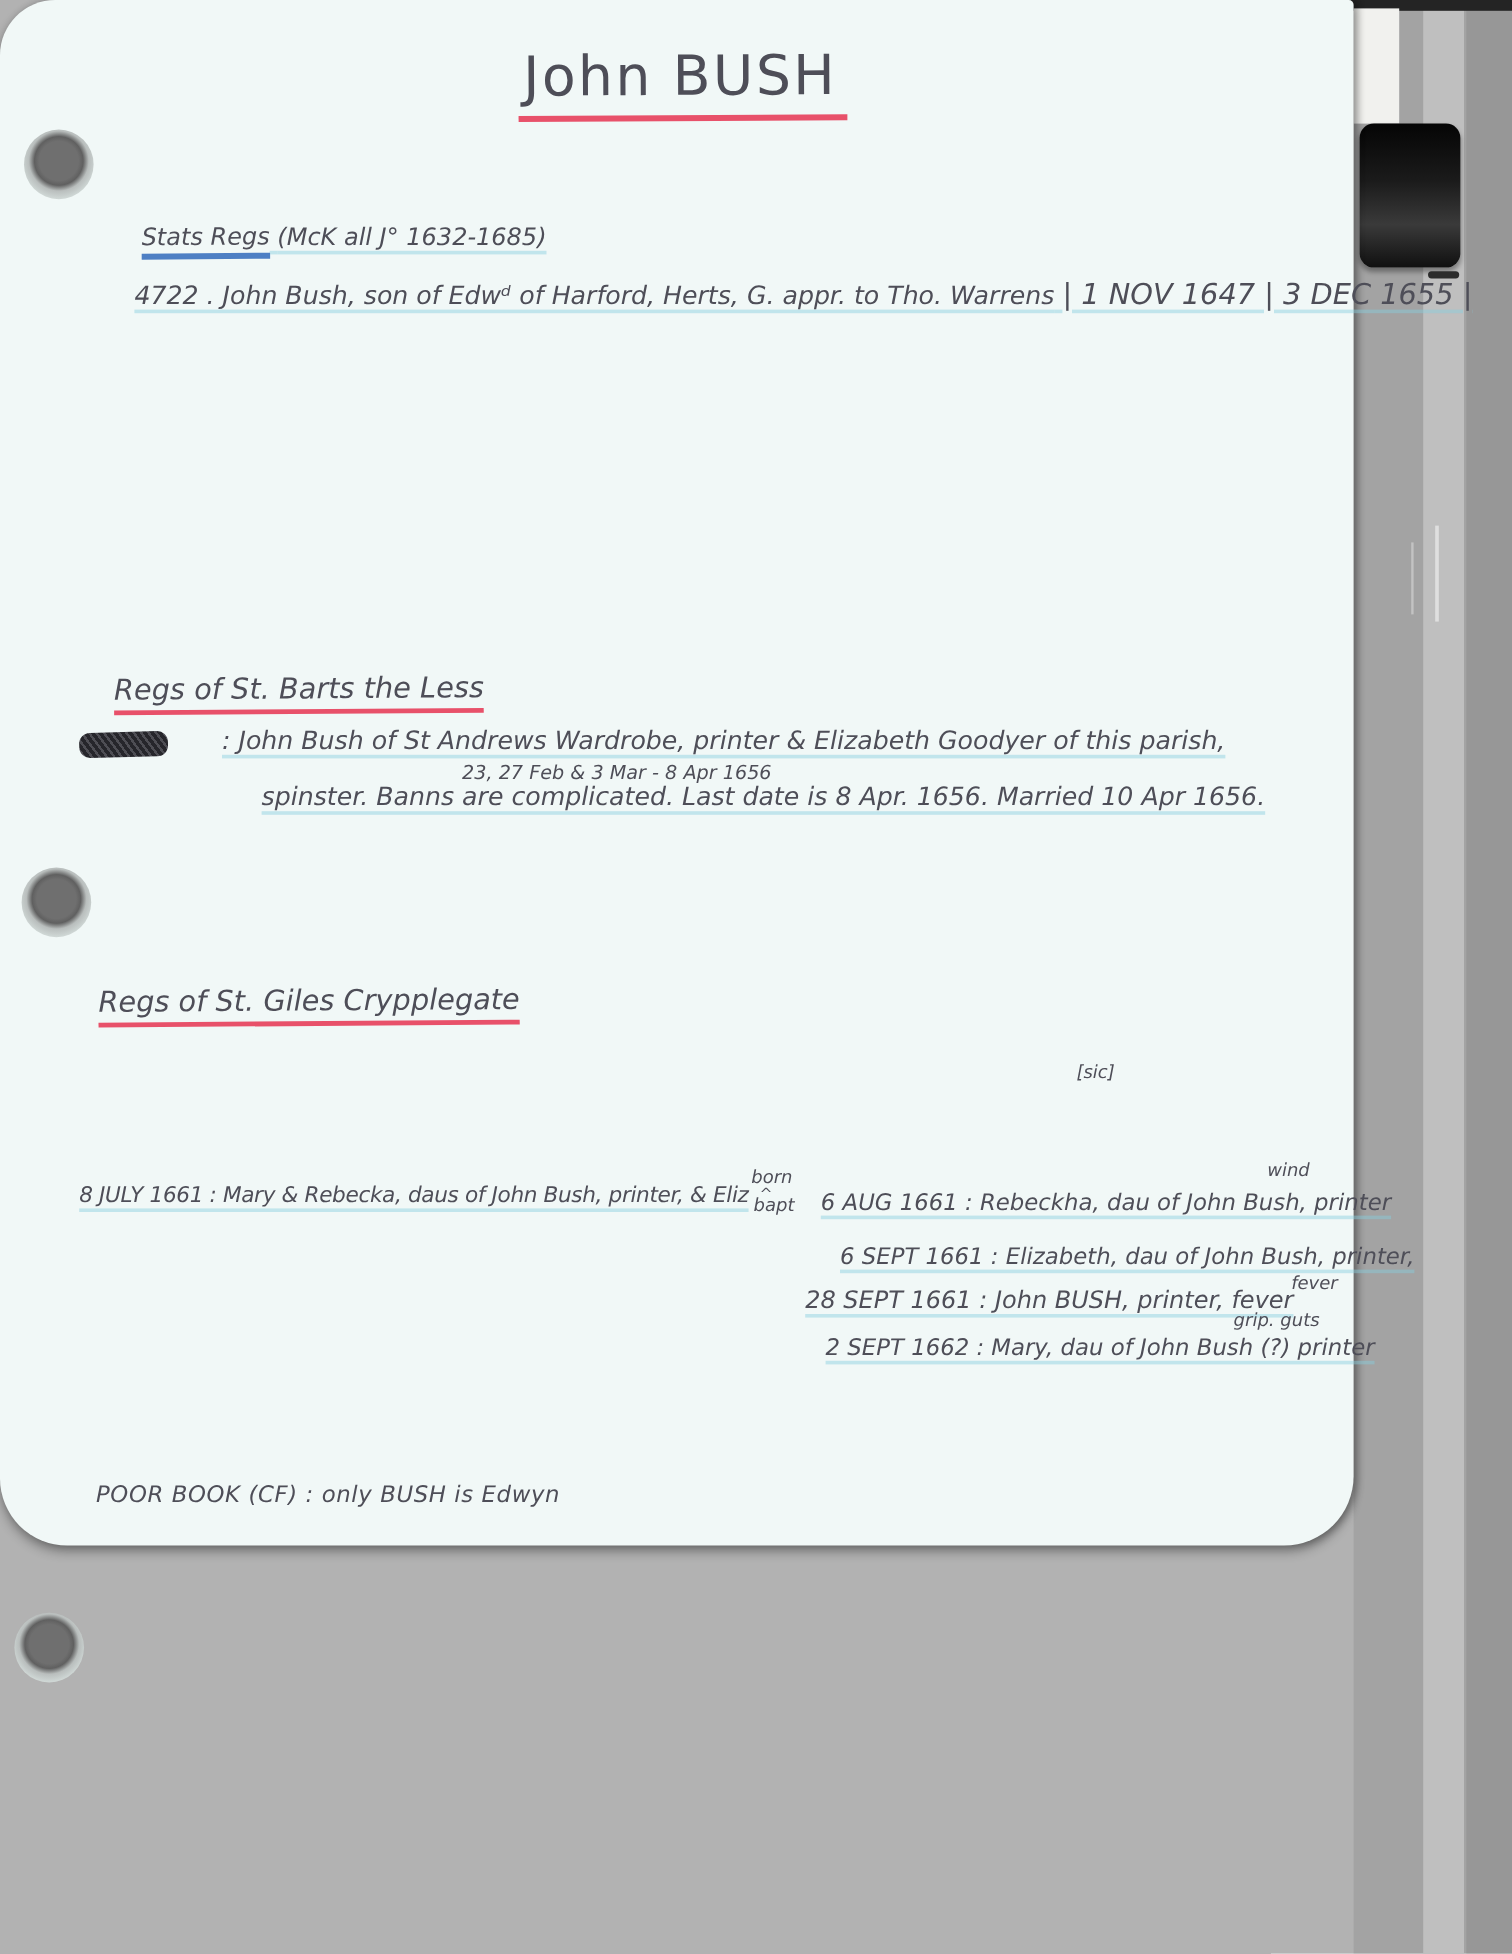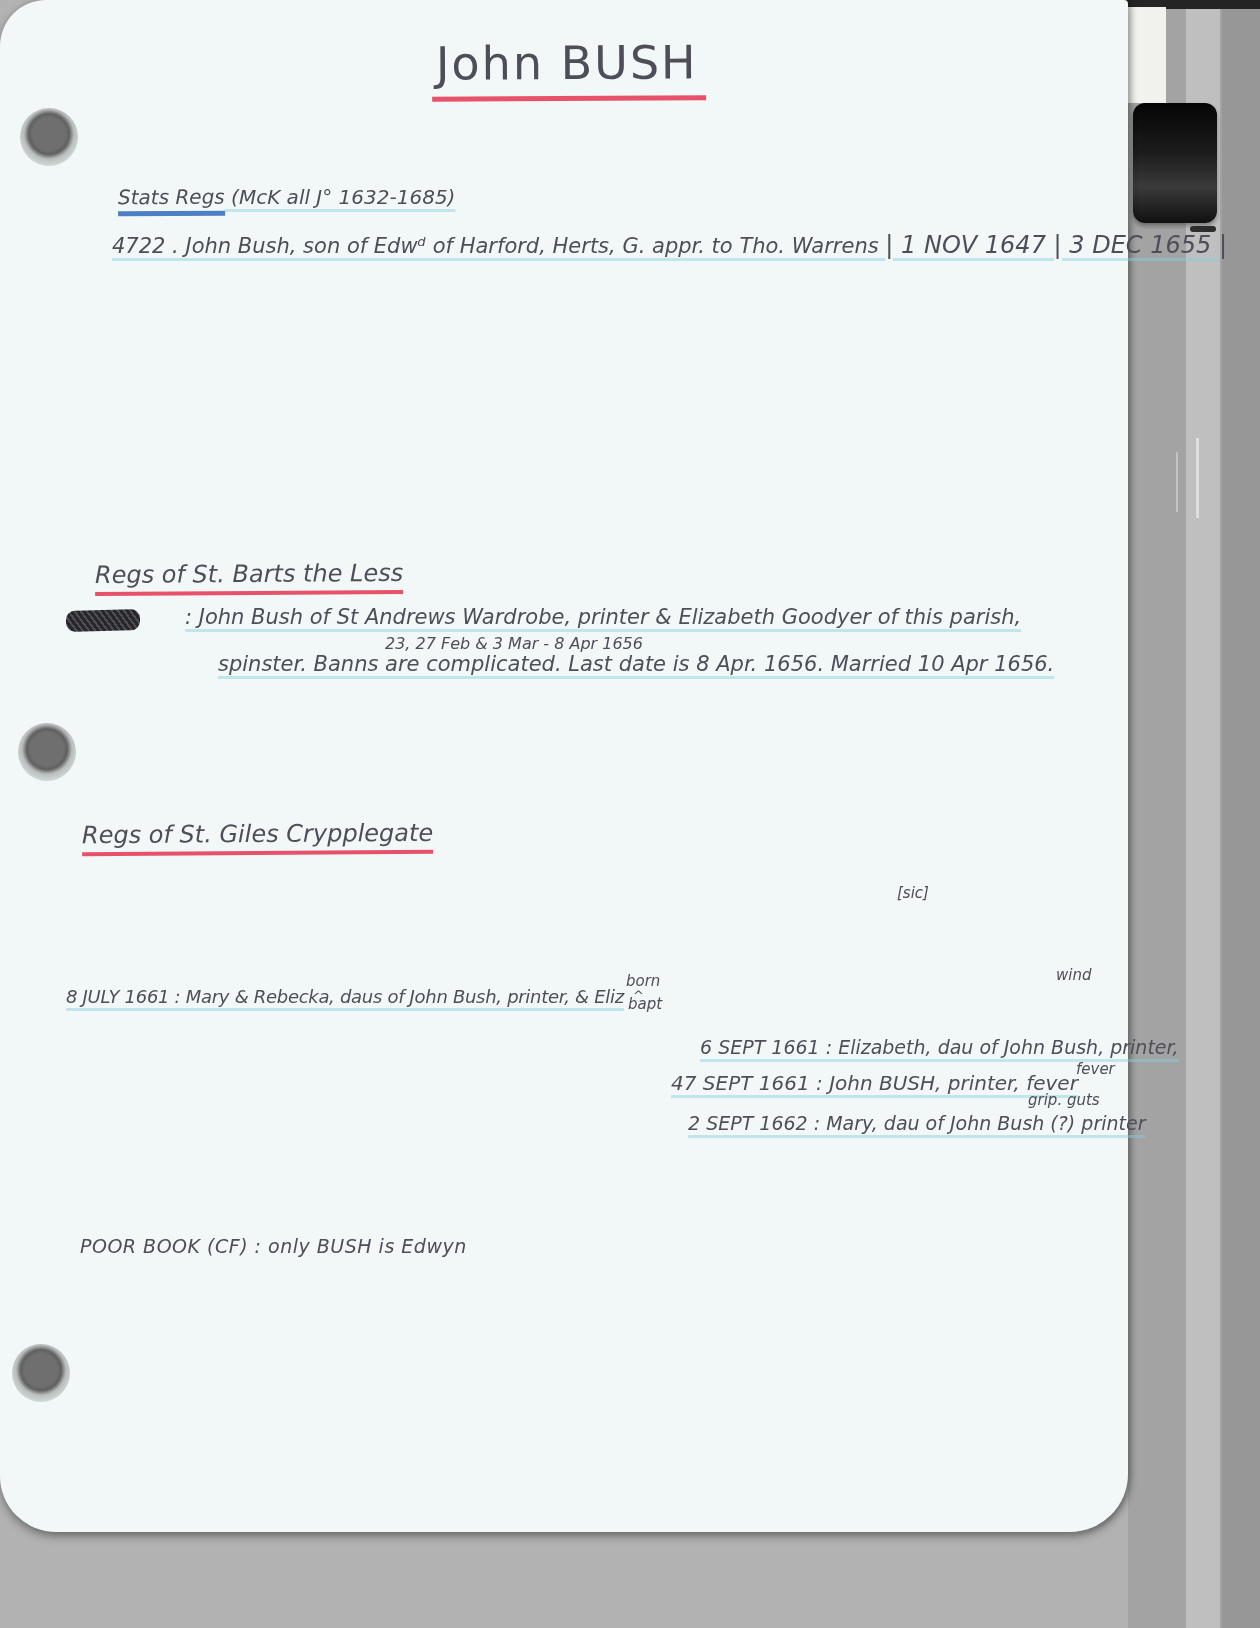--- a/index.html
+++ b/index.html
@@ -15,21 +15,21 @@
   .strip-dark-top{position:absolute;left:1120px;top:0;width:140px;height:9px;background:#242424;}
   .white-block{position:absolute;left:1128px;top:7px;width:38px;height:96px;background:#f1f1ee;}
   .roller{position:absolute;left:1133px;top:103px;width:84px;height:120px;border-radius:12px;
     background:linear-gradient(180deg,#050505 0%,#1b1b1b 40%,#3a3a3a 70%,#101010 100%);
     box-shadow:0 3px 4px rgba(0,0,0,.35);}
   .roller-tail{position:absolute;left:1190px;top:226px;width:26px;height:6px;background:#2c2c2c;border-radius:3px;}
   .streak1{position:absolute;left:1196px;top:438px;width:3px;height:80px;background:rgba(255,255,255,.5);}
   .streak2{position:absolute;left:1176px;top:452px;width:2px;height:60px;background:rgba(255,255,255,.35);}
   
   .paper{
-    position:absolute;left:0;top:0;width:1128px;height:1532px;
+    position:absolute;left:0;top:0;width:1128px;height:1288px;
     background:#f1f8f7;
     border-radius:46px 4px 58px 56px;
     box-shadow:3px 0 6px rgba(0,0,0,.25), 0 5px 9px rgba(0,0,0,.3);
   }
   
   .hole{position:absolute;border-radius:50%;width:58px;height:58px;
     background:radial-gradient(circle at 50% 45%, #6f6f6f 0 38%, #606060 47%, #b9bebd 58%, #ced6d4 72%, #e4ebe9 100%);}
   .hole.h1{left:20px;top:108px;}
   .hole.h2{left:18px;top:723px;}
   .hole.h3{left:12px;top:1344px;}
@@ -113,24 +113,25 @@
   </div>
 
   <div class="note sic">[sic]</div>
 
   <div class="note stack-born">born</div>
   <div class="note stack-caret">^</div>
   <div class="note stack-bapt">bapt</div>
   <div class="hw l-left1661 wash">8 JULY 1661 : Mary &amp; Rebecka, daus of John Bush, printer, &amp; Eliz</div>
 
   <div class="note n-wind">wind</div>
+  <div class="hw l-r1 wash">6 AUG 1661 : Rebeckha, dau of John Bush, printer</div>
 
   <div class="note n-fever">fever</div>
   <div class="hw l-r2 wash">6 SEPT 1661 : Elizabeth, dau of John Bush, printer,</div>
 
-  <div class="hw l-r3 wash">47 SEPT 1661 : John BUSH, printer, fever</div>
+  <div class="hw l-r3 wash">28 SEPT 1661 : John BUSH, printer, fever</div>
 
   <div class="note n-grip">grip. guts</div>
   <div class="hw l-r4 wash">2 SEPT 1662 : Mary, dau of John Bush (?) printer</div>
 
   <div class="hw l-poor">POOR BOOK (CF) : only BUSH is Edwyn</div>
 
 </div>
 
 </body></html>

